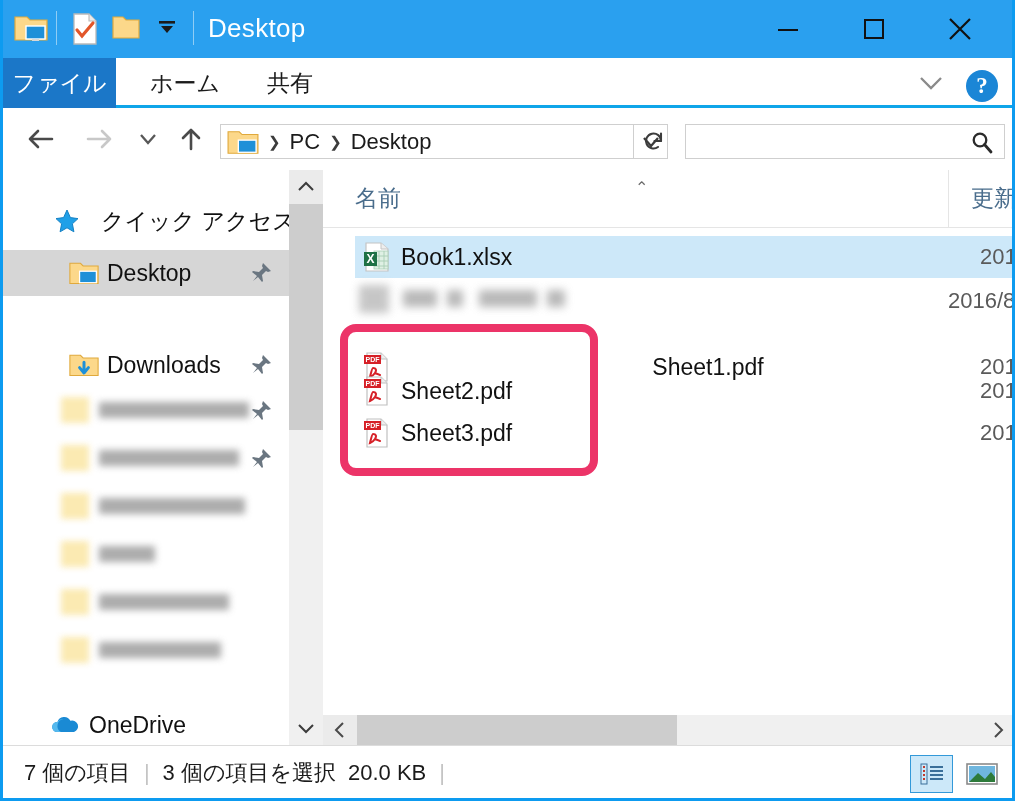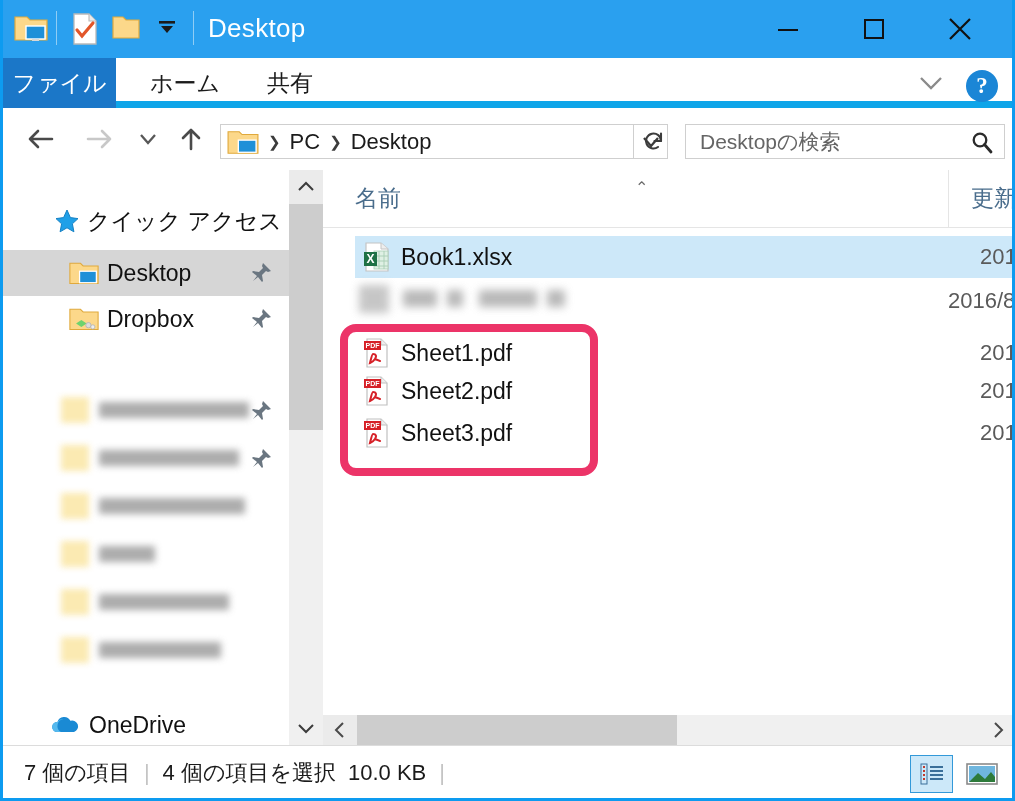--- a/index.html
+++ b/index.html
@@ -34,21 +34,21 @@
   }
   .caption-btn {
     position: absolute; top: 0; height: 58px; width: 62px;
     display: flex; align-items: center; justify-content: center;
   }
   .caption-btn svg { display: block; }
 
   
   #ribbon {
     position: absolute; left: -3px; top: 58px; width: 1015px; height: 50px;
-    background: #ffffff; border-bottom: 7px solid #0ea5e9; padding-left: 20px;
+    background: #ffffff; border-bottom: 3px solid #0ea5e9; padding-left: 20px;
   }
   #tab-file {
     position: absolute; left: 3px; top: 0; width: 113px; height: 50px;
     background: #1b77c8; color: #ffffff;
     display: flex; align-items: center; justify-content: center;
     font-size: 23px;
   }
   .tab {
     position: absolute; top: 0; height: 50px;
     display: flex; align-items: center; justify-content: center;
@@ -353,72 +353,69 @@
     </svg>
   </div>
   <div id="refresh-btn" style="left:634px;">
     <svg width="24" height="24" viewBox="0 0 24 24">
       <path d="M19 11 a7.5 7.5 0 1 0 -3 6" fill="none" stroke="#3c3c3c" stroke-width="2.1" stroke-linecap="round"></path>
       <path d="M19 3.5 V11 H12.5" fill="none" stroke="#3c3c3c" stroke-width="2.1" stroke-linecap="round" stroke-linejoin="round"></path>
     </svg>
   </div>
 
   <div id="searchbox">
-    <input id="search-input" type="text" placeholder="Desktopの検索" style="">
     <div id="search-icon">
       <svg width="26" height="26" viewBox="0 0 26 26">
         <circle cx="11" cy="10" r="6.3" fill="none" stroke="#2b2b2b" stroke-width="2.3"></circle>
         <path d="M15.5 14.5 L22 22" stroke="#2b2b2b" stroke-width="2.8" stroke-linecap="round"></path>
       </svg>
     </div>
   </div>
 
   <div id="navpane">
 
     <div class="nav-group" style="top:28px;">
       <span style="margin-left:50px;display:flex;align-items:center;">
         <svg width="28" height="28" viewBox="0 0 28 28">
           <path d="M14 3 l3.4 7.6 L25 11.6 l-5.6 5.2 1.5 8 L14 20.8 7.1 24.8 8.6 16.8 3 11.6 l7.6 -1 Z" fill="#1fa0e8" stroke="#1681c4" stroke-width="1"></path>
         </svg>
       </span>
-      <span class="nav-label" style="margin-left:6px;">クイック アクセス</span>
+      <span class="nav-label" style="margin-left:20px;">クイック アクセス</span>
     </div>
 
     <div class="nav-item sel" style="top:80px;">
       <span style="margin-left:66px;display:flex;align-items:center;">
         <svg width="30" height="28" viewBox="0 0 34 30">
           <path d="M1 4 h12 l3 3 h17 v20 H1 Z" fill="#fcd88a" stroke="#e0a93c" stroke-width="1.2"></path>
           <rect x="12" y="13" width="19" height="13" fill="#1e90d8" stroke="#ffffff" stroke-width="1.4"></rect>
         </svg>
       </span>
       <span class="nav-label" style="margin-left:8px;">Desktop</span>
       <span class="pin">
         <svg width="22" height="22" viewBox="0 0 22 22">
           <path d="M13 2 l7 7 -3 1 -2 -1 -4 4 1 6 -1 1 -4 -5 -5 4 4 -5 -5 -4 1 -1 6 1 4 -4 -1 -2 1 -3 Z" fill="#6a7681"></path>
         </svg>
       </span>
     </div>
 
-    <div class="nav-item" style="top:126px;">
+
+    <div class="nav-item" style="top:172px;">
       <span style="margin-left:66px;display:flex;align-items:center;">
         <svg width="30" height="28" viewBox="0 0 34 30">
           <path d="M1 4 h12 l3 3 h17 v20 H1 Z" fill="#fcd88a" stroke="#e0a93c" stroke-width="1.2"></path>
-          <path d="M8 20 l6 -4 6 4 -6 4 Z" fill="#6ed36e"></path>
-          <circle cx="22" cy="22" r="3" fill="#dcdcdc" stroke="#b4b4b4"></circle>
-          <circle cx="27" cy="24" r="2.4" fill="#eeeeee" stroke="#b4b4b4"></circle>
-        </svg>
-      </span>
-      <span class="nav-label" style="margin-left:8px;">Dropbox</span>
+          <path d="M17 12 v8 M12 18 l5 6 5 -6" fill="none" stroke="#1e90d8" stroke-width="3.4" stroke-linecap="round" stroke-linejoin="round"></path>
+        </svg>
+      </span>
+      <span class="nav-label" style="margin-left:8px;">Downloads</span>
       <span class="pin">
         <svg width="22" height="22" viewBox="0 0 22 22">
           <path d="M13 2 l7 7 -3 1 -2 -1 -4 4 1 6 -1 1 -4 -5 -5 4 4 -5 -5 -4 1 -1 6 1 4 -4 -1 -2 1 -3 Z" fill="#6a7681"></path>
         </svg>
       </span>
     </div>
-
 
     <div class="blur-row" style="top:218px;">
       <div class="blur-ico"></div>
       <div class="blur-txt" style="width:150px;"></div>
       <span class="pin">
         <svg width="22" height="22" viewBox="0 0 22 22">
           <path d="M13 2 l7 7 -3 1 -2 -1 -4 4 1 6 -1 1 -4 -5 -5 4 4 -5 -5 -4 1 -1 6 1 4 -4 -1 -2 1 -3 Z" fill="#6a7681"></path>
         </svg>
       </span>
     </div>
@@ -498,21 +495,21 @@
 
     <div class="blur-frow" style="top:108px;">
       <div class="blur-fico"></div>
       <div class="blur-ftxt" style="left:48px; width:34px;"></div>
       <div class="blur-ftxt" style="left:92px; width:16px;"></div>
       <div class="blur-ftxt" style="left:124px; width:58px;"></div>
       <div class="blur-ftxt" style="left:192px; width:18px;"></div>
     </div>
     <span class="fdate" style="top:118px;">2016/8</span>
 
-    <div class="frow" style="top:162px;">
+    <div class="frow" style="top:176px;justify-content:center;">
       <span class="fileicon">
         <svg width="32" height="32" viewBox="0 0 32 32">
           <path d="M6 2 h14 l6 6 v22 H6 Z" fill="#ffffff" stroke="#c0c0c0" stroke-width="1.2"></path>
           <path d="M20 2 v6 h6" fill="#eeeeee" stroke="#c0c0c0" stroke-width="1"></path>
           <rect x="3" y="4" width="17" height="9" fill="#d62027"></rect>
           <text x="11.5" y="11.2" font-size="7" font-family="Liberation Sans, sans-serif" fill="#ffffff" text-anchor="middle" font-weight="bold">PDF</text>
           <path d="M12 17 c3 0 4 2 2 5 c-2 3 -5 4 -5 4 c1 -4 2 -9 3 -9 Z M14 22 c2 1 4 1 5 2" fill="none" stroke="#d62027" stroke-width="2.1" stroke-linecap="round"></path>
         </svg>
       </span>
       <span class="fname" style="margin-left:46px;">Sheet1.pdf</span>
@@ -559,22 +556,22 @@
       <svg width="14" height="18" viewBox="0 0 14 18">
           <path d="M4 2 L11 9 L4 16" fill="none" stroke="#4a4a4a" stroke-width="2"></path>
         </svg>
     </div>
   </div>
 
   <div id="statusbar">
     <div id="status-text">
       <span>7 個の項目</span>
       <span class="stat-sep">|</span>
-      <span>4 個の項目を選択</span>
-      <span style="margin-left:12px;">10.0 KB</span>
+      <span>3 個の項目を選択</span>
+      <span style="margin-left:12px;">20.0 KB</span>
       <span class="stat-sep">|</span>
     </div>
 
     <div id="view-details">
       <svg width="26" height="24" viewBox="0 0 26 24">
         <rect x="2" y="2" width="6" height="20" fill="none" stroke="#3a6f9a" stroke-width="1"></rect>
         <rect x="4" y="4" width="2" height="2" fill="#c0392b"></rect>
         <rect x="4" y="8" width="2" height="2" fill="#c0392b"></rect>
         <rect x="4" y="12" width="2" height="2" fill="#c0392b"></rect>
         <rect x="4" y="16" width="2" height="2" fill="#c0392b"></rect>

